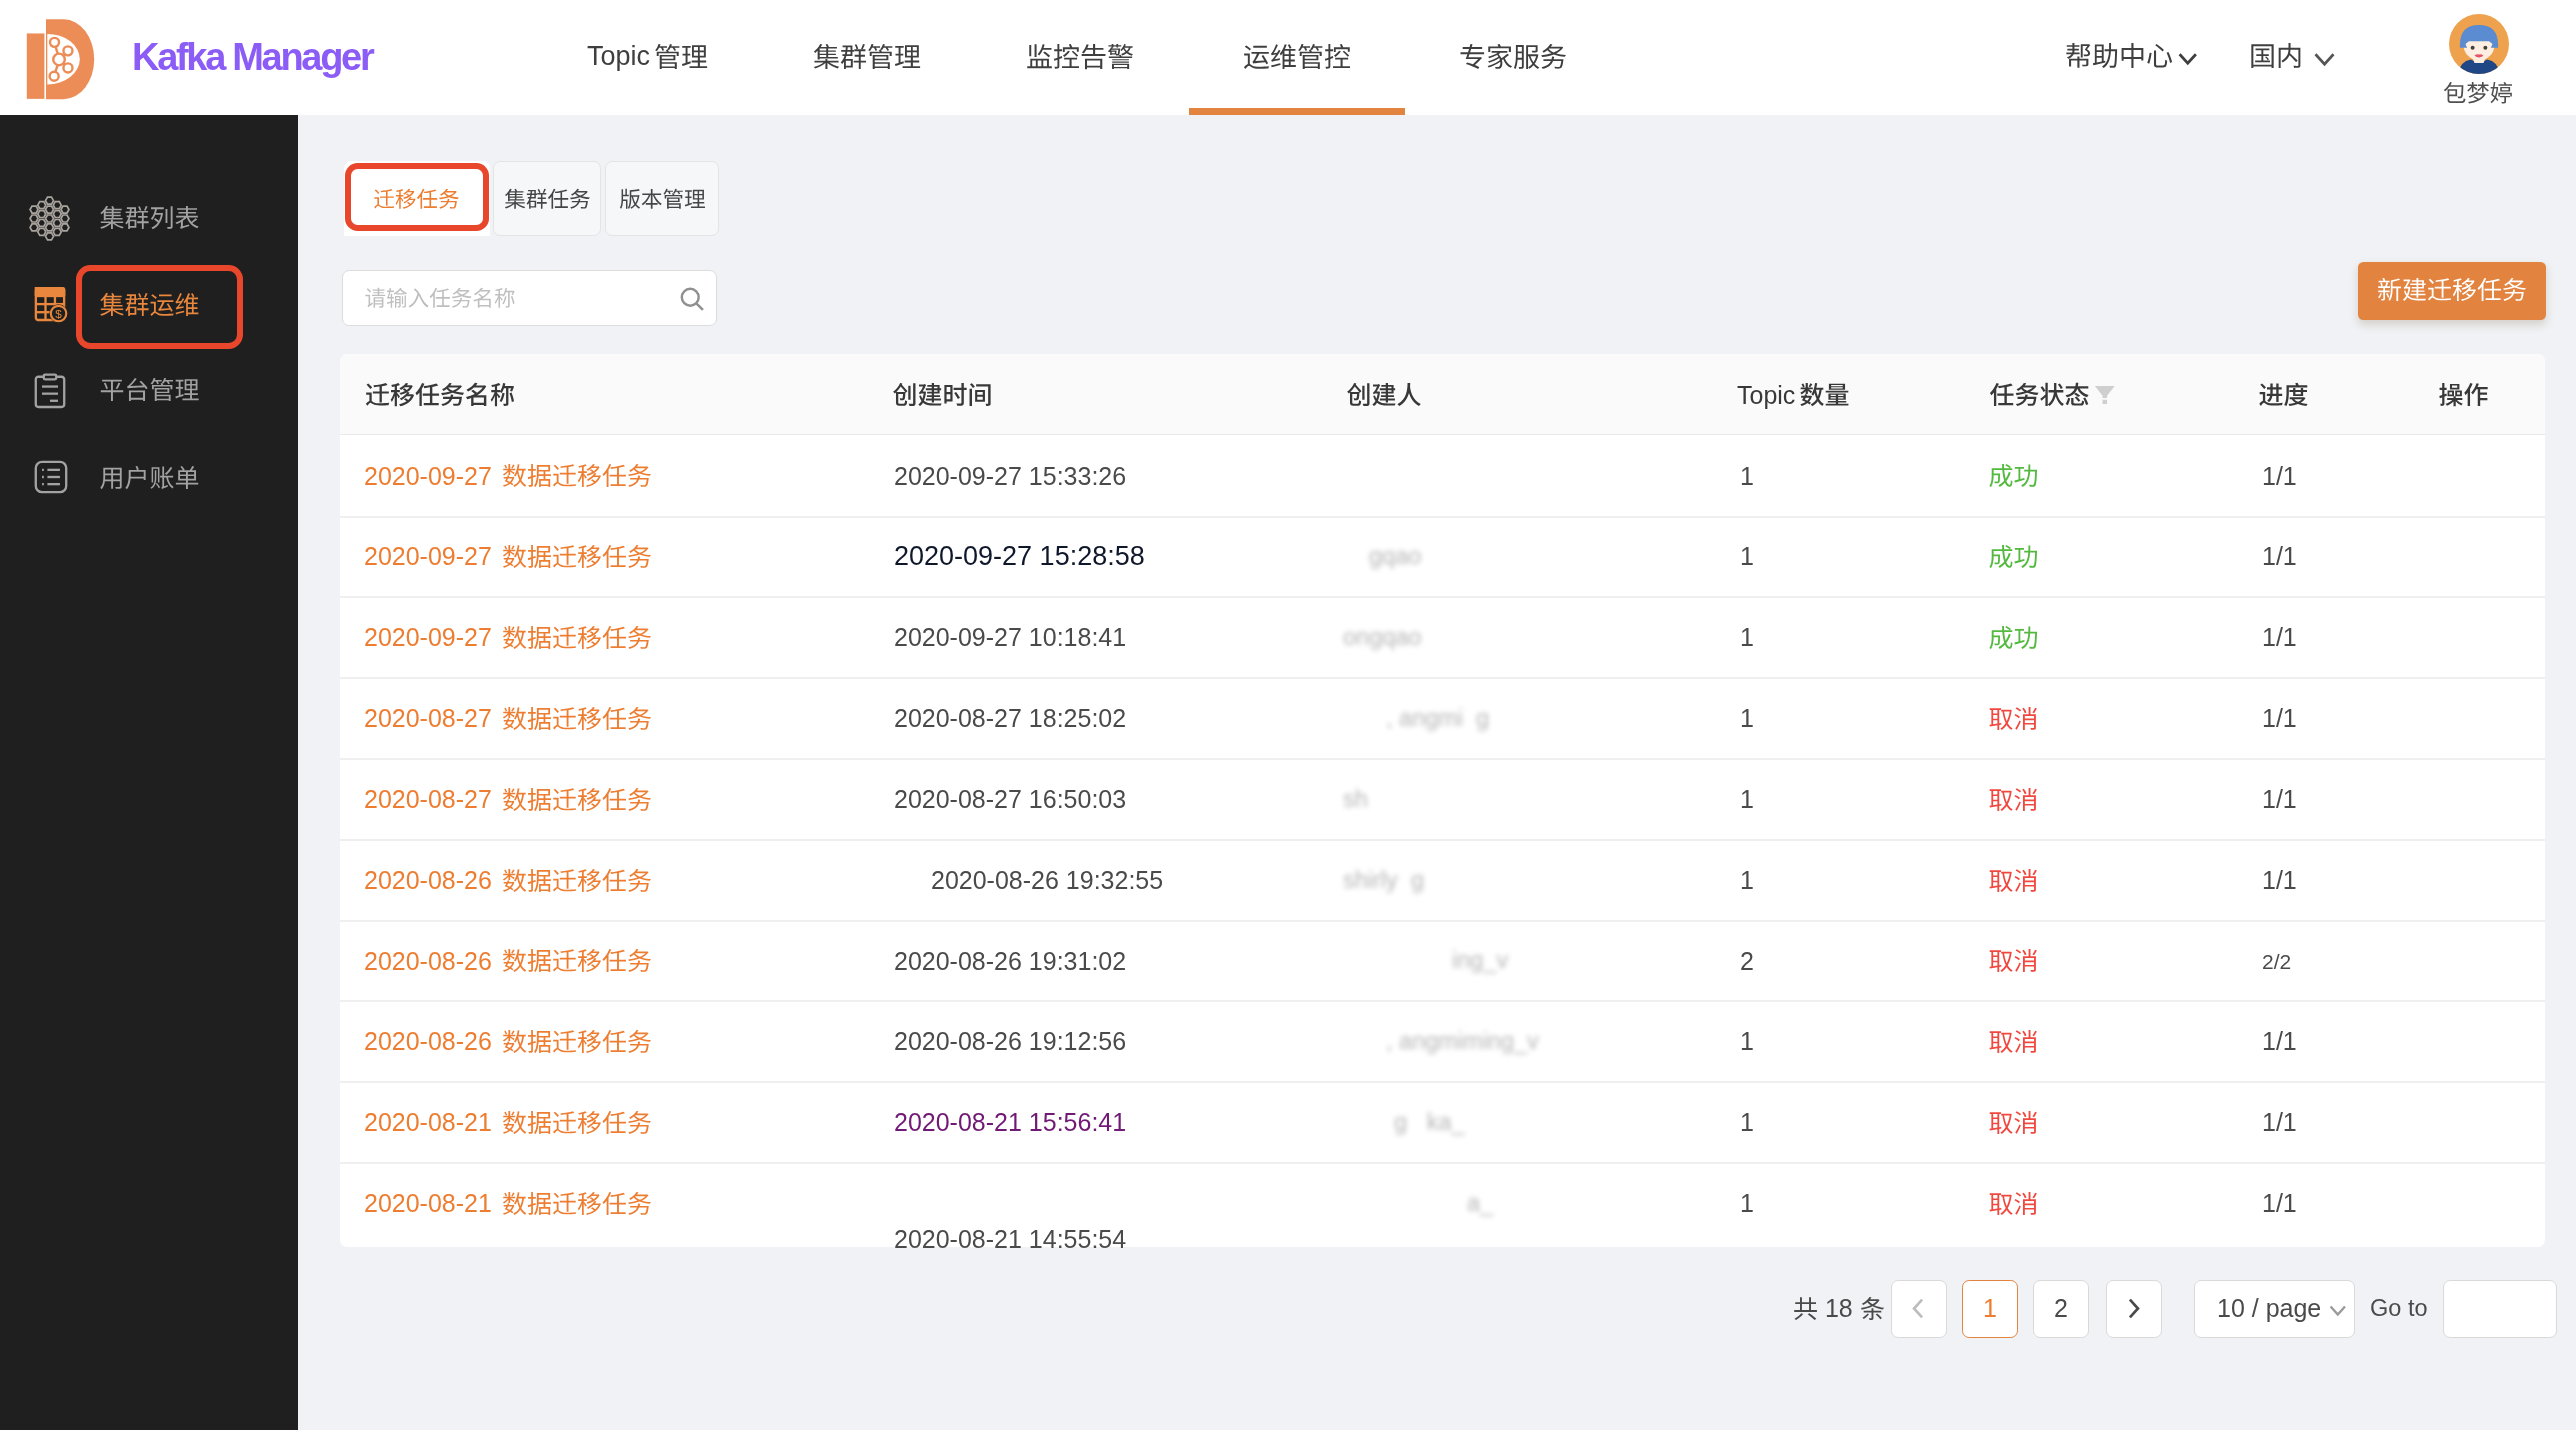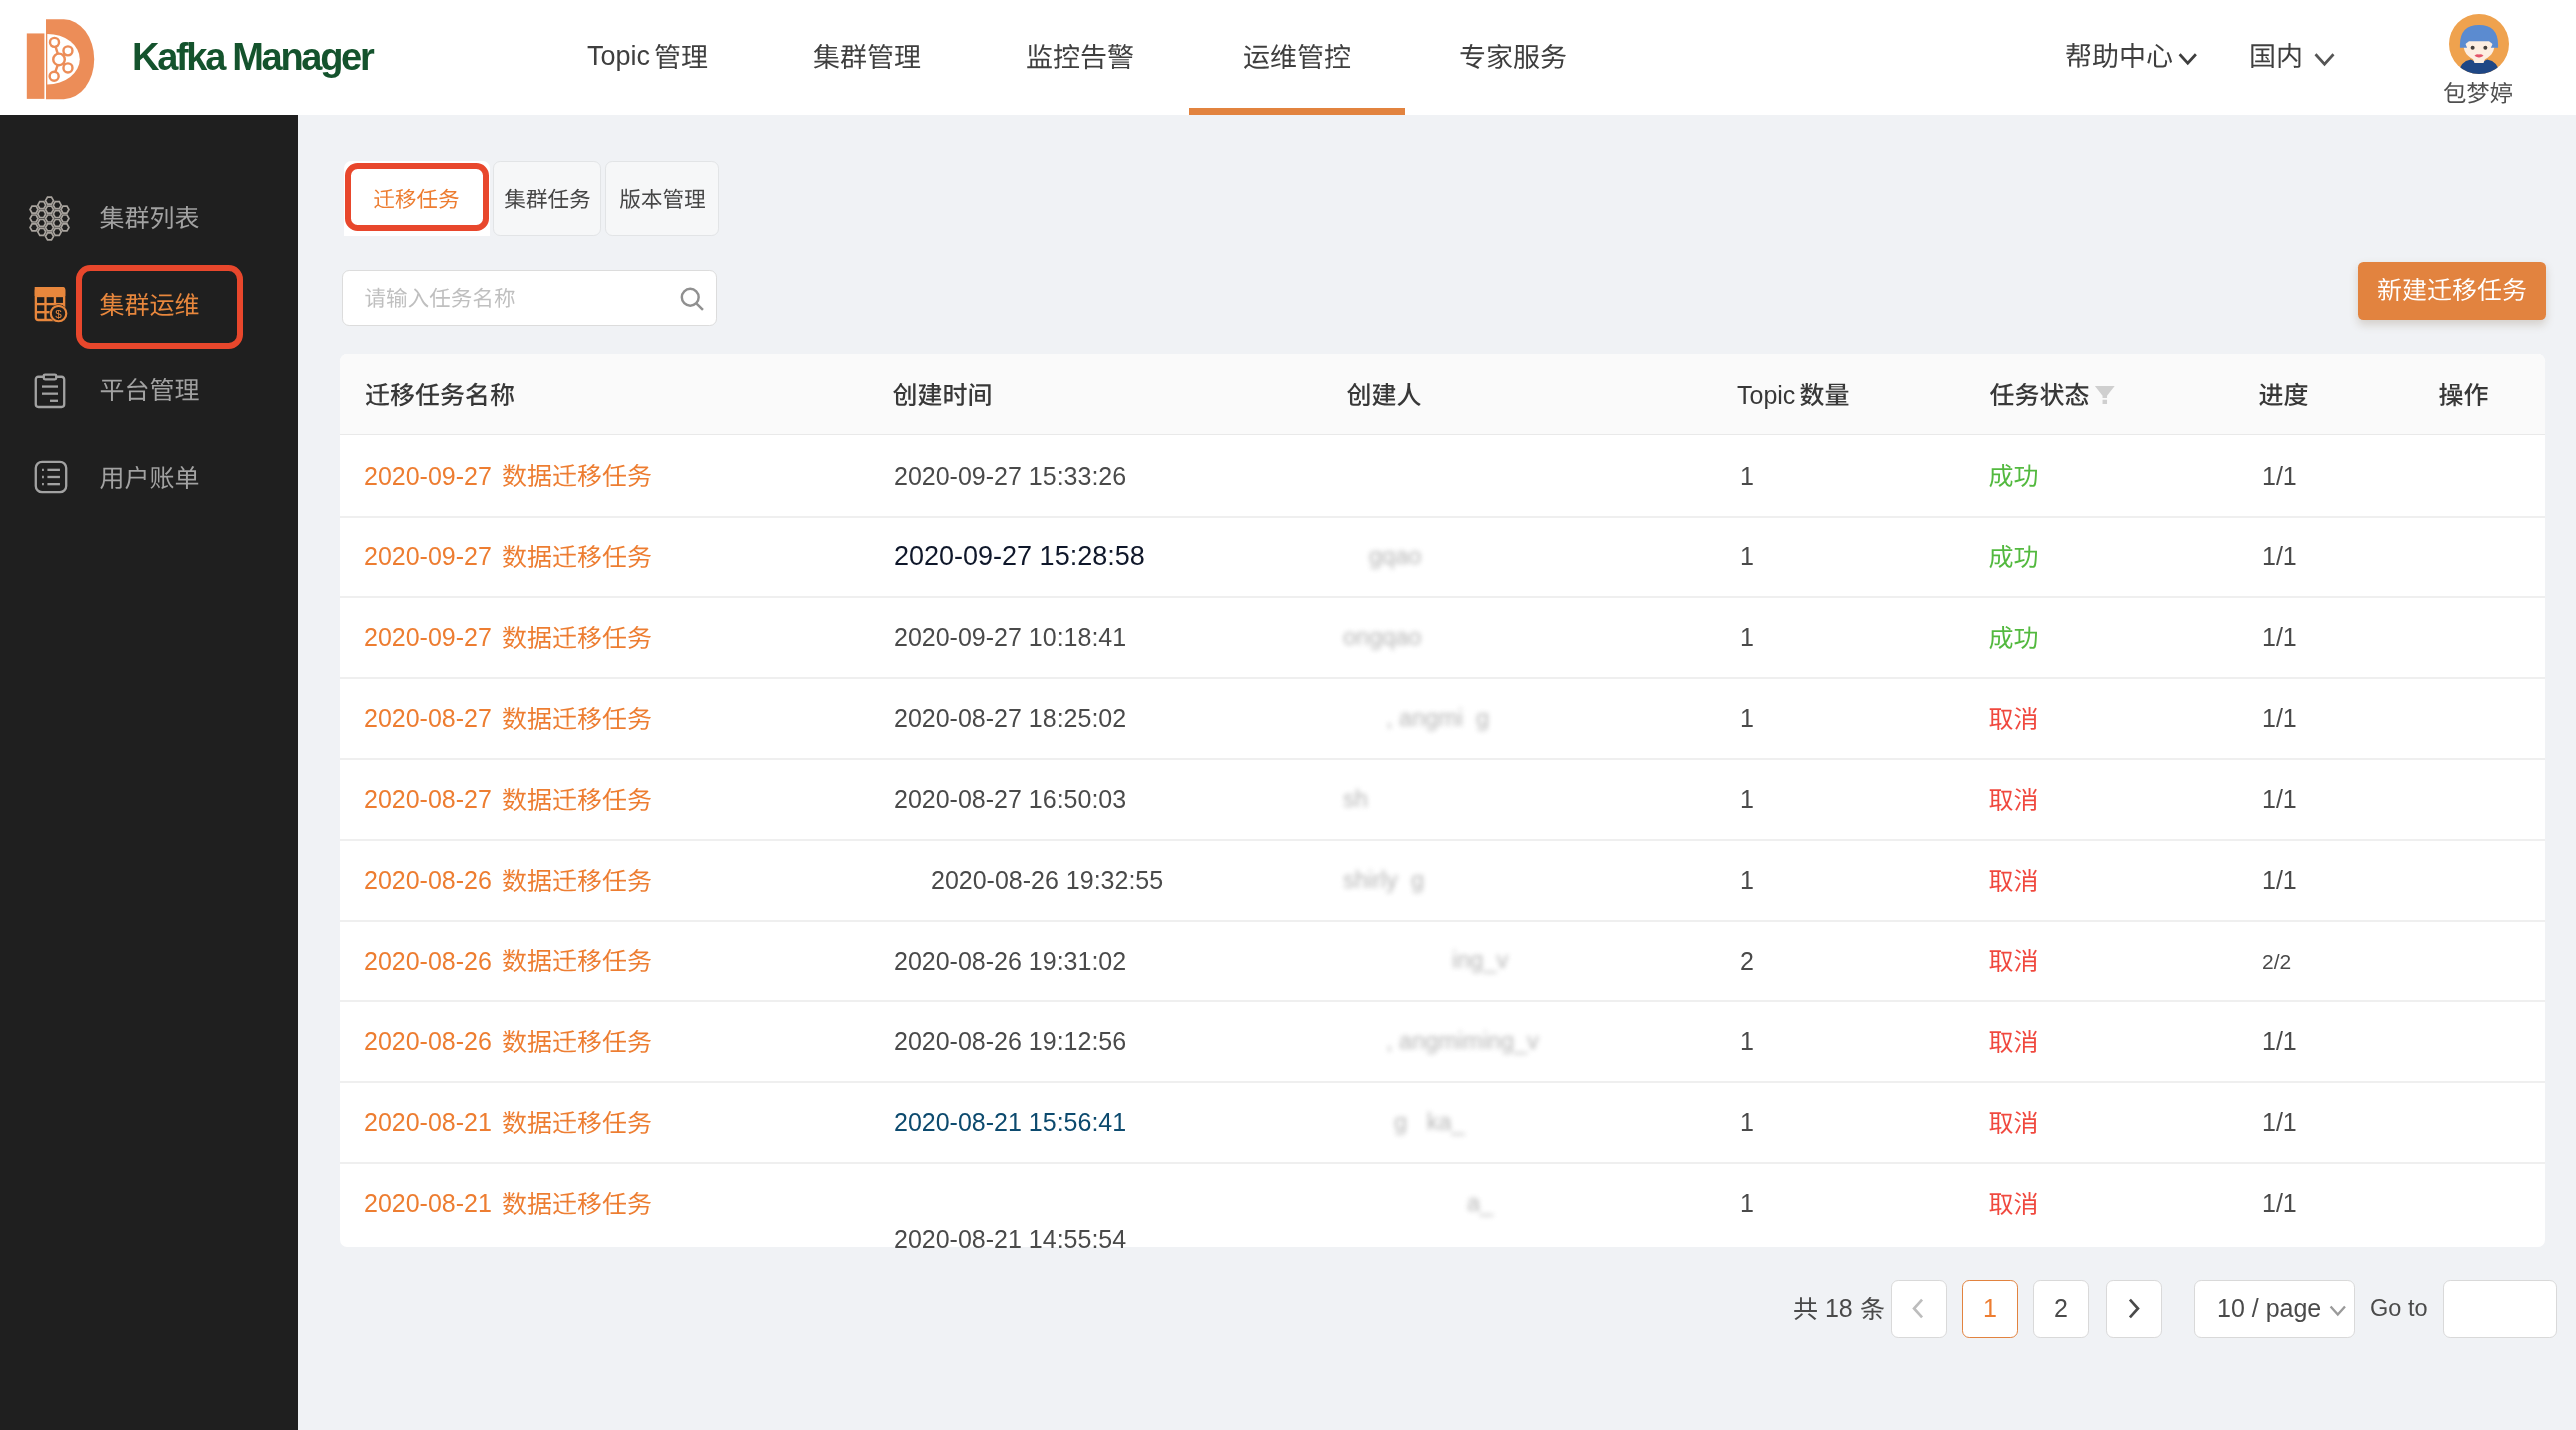--- a/index.html
+++ b/index.html
@@ -95,21 +95,21 @@
 <circle cx="47.6" cy="66.2" r="5"></circle>
 </g>
 <g stroke-width="2.7">
 <line x1="33.8" y1="42.7" x2="36.5" y2="50.8"></line>
 <line x1="33.6" y1="70.7" x2="36.3" y2="62.8"></line>
 <line x1="43.3" y1="50.1" x2="42.9" y2="52.9"></line>
 <line x1="43.3" y1="63.4" x2="42.9" y2="60.7"></line>
 </g>
 </g>
   </svg>
-<div class="ab lt " style="left:132px;top:36px;font-size:38px;line-height:43px;color:#14532d;font-weight:700;letter-spacing:-2.3px;">Kafka&nbsp;Manager</div>
+<div class="ab lt " style="left:132px;top:36px;font-size:38px;line-height:43px;color:#8b5cf6;font-weight:700;letter-spacing:-2.3px;">Kafka&nbsp;Manager</div>
 <div class="ab lt " style="left:587px;top:41px;font-size:27px;line-height:31px;color:#3f3f3f;">Topic</div>
 <svg class="ab " style="left:654px;top:43px;" width="54" height="27" viewBox="0 0 60 30">
     <g fill="#3f3f3f" transform="translate(0,26.4) scale(0.03,-0.03)">
       <use href="#g0"></use>
       <use href="#g1" x="1000"></use>
     </g>
   </svg>
 <svg class="ab " style="left:813px;top:43px;" width="108" height="27" viewBox="0 0 120 30">
     <g fill="#3f3f3f" transform="translate(0,26.4) scale(0.03,-0.03)">
       <use href="#g2"></use>
@@ -575,21 +575,21 @@
 <svg class="ab " style="left:501px;top:1110px;" width="152" height="25" viewBox="0 0 168 28">
     <g fill="#ed7d31" transform="translate(0,24.64) scale(0.028,-0.028)">
       <use href="#g62"></use>
       <use href="#g63" x="1000"></use>
       <use href="#g34" x="2000"></use>
       <use href="#g35" x="3000"></use>
       <use href="#g31" x="4000"></use>
       <use href="#g13" x="5000"></use>
     </g>
   </svg>
-<div class="ab lt " style="left:894px;top:1108px;font-size:25px;line-height:29px;color:#0c4a6e;">2020-08-21&nbsp;15:56:41</div>
+<div class="ab lt " style="left:894px;top:1108px;font-size:25px;line-height:29px;color:#701a75;">2020-08-21&nbsp;15:56:41</div>
 <div class="ab lt" style="left:1394px;top:1109px;font-size:23.5px;line-height:27px;color:#8f8f8f;filter:blur(2.7px);opacity:.65">g   ka_</div>
 <div class="ab lt " style="left:1740px;top:1108px;font-size:25px;line-height:29px;color:#4a4a4a;">1</div>
 <svg class="ab " style="left:1988px;top:1110px;" width="51" height="25" viewBox="0 0 56 28">
     <g fill="#f0483e" transform="translate(0,24.64) scale(0.028,-0.028)">
       <use href="#g66"></use>
       <use href="#g67" x="1000"></use>
     </g>
   </svg>
 <div class="ab lt " style="left:2262px;top:1108px;font-size:25px;line-height:29px;color:#4a4a4a;">1/1</div>
 <div class="ab lt " style="left:364px;top:1189px;font-size:25px;line-height:29px;color:#ed7d31;">2020-08-21&nbsp;</div>

